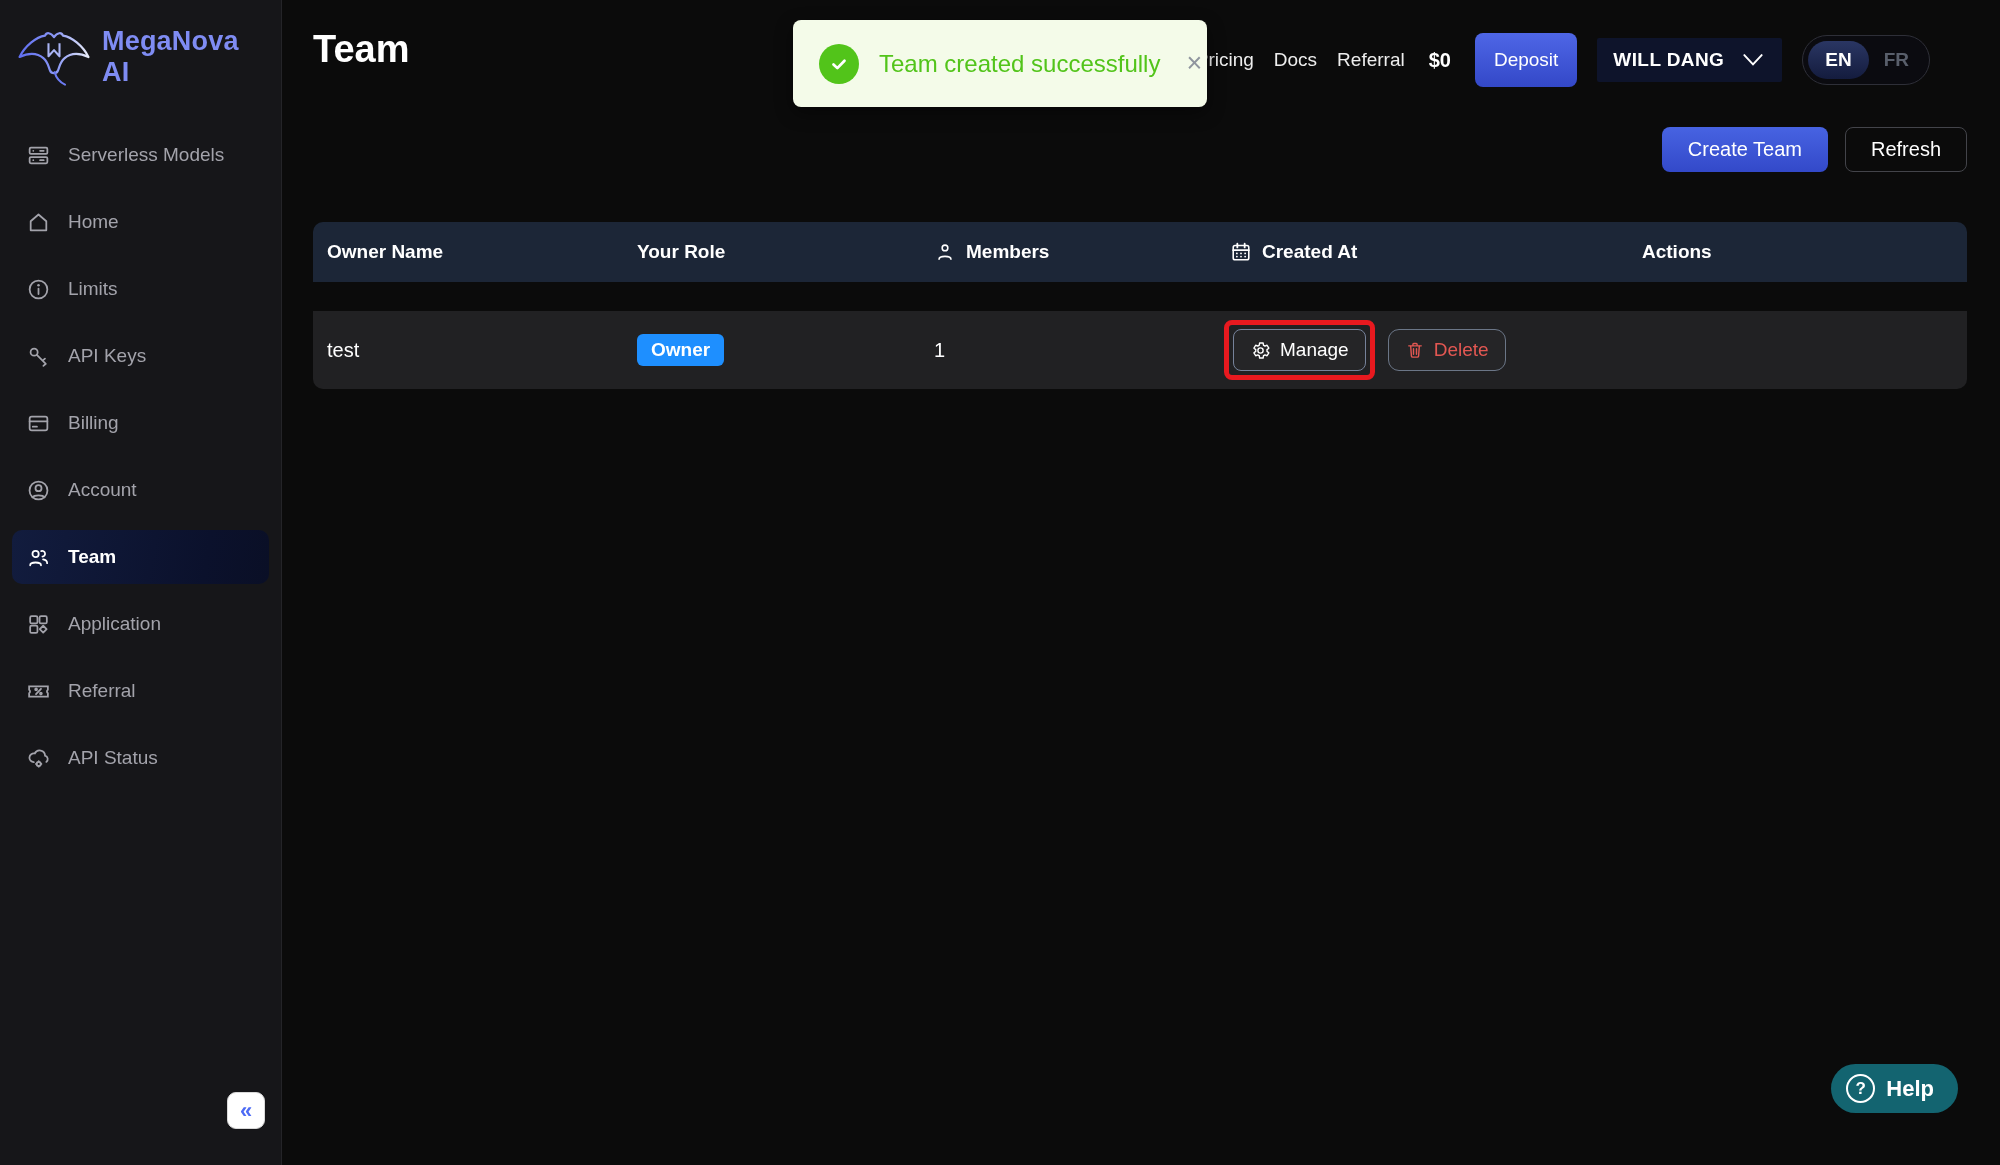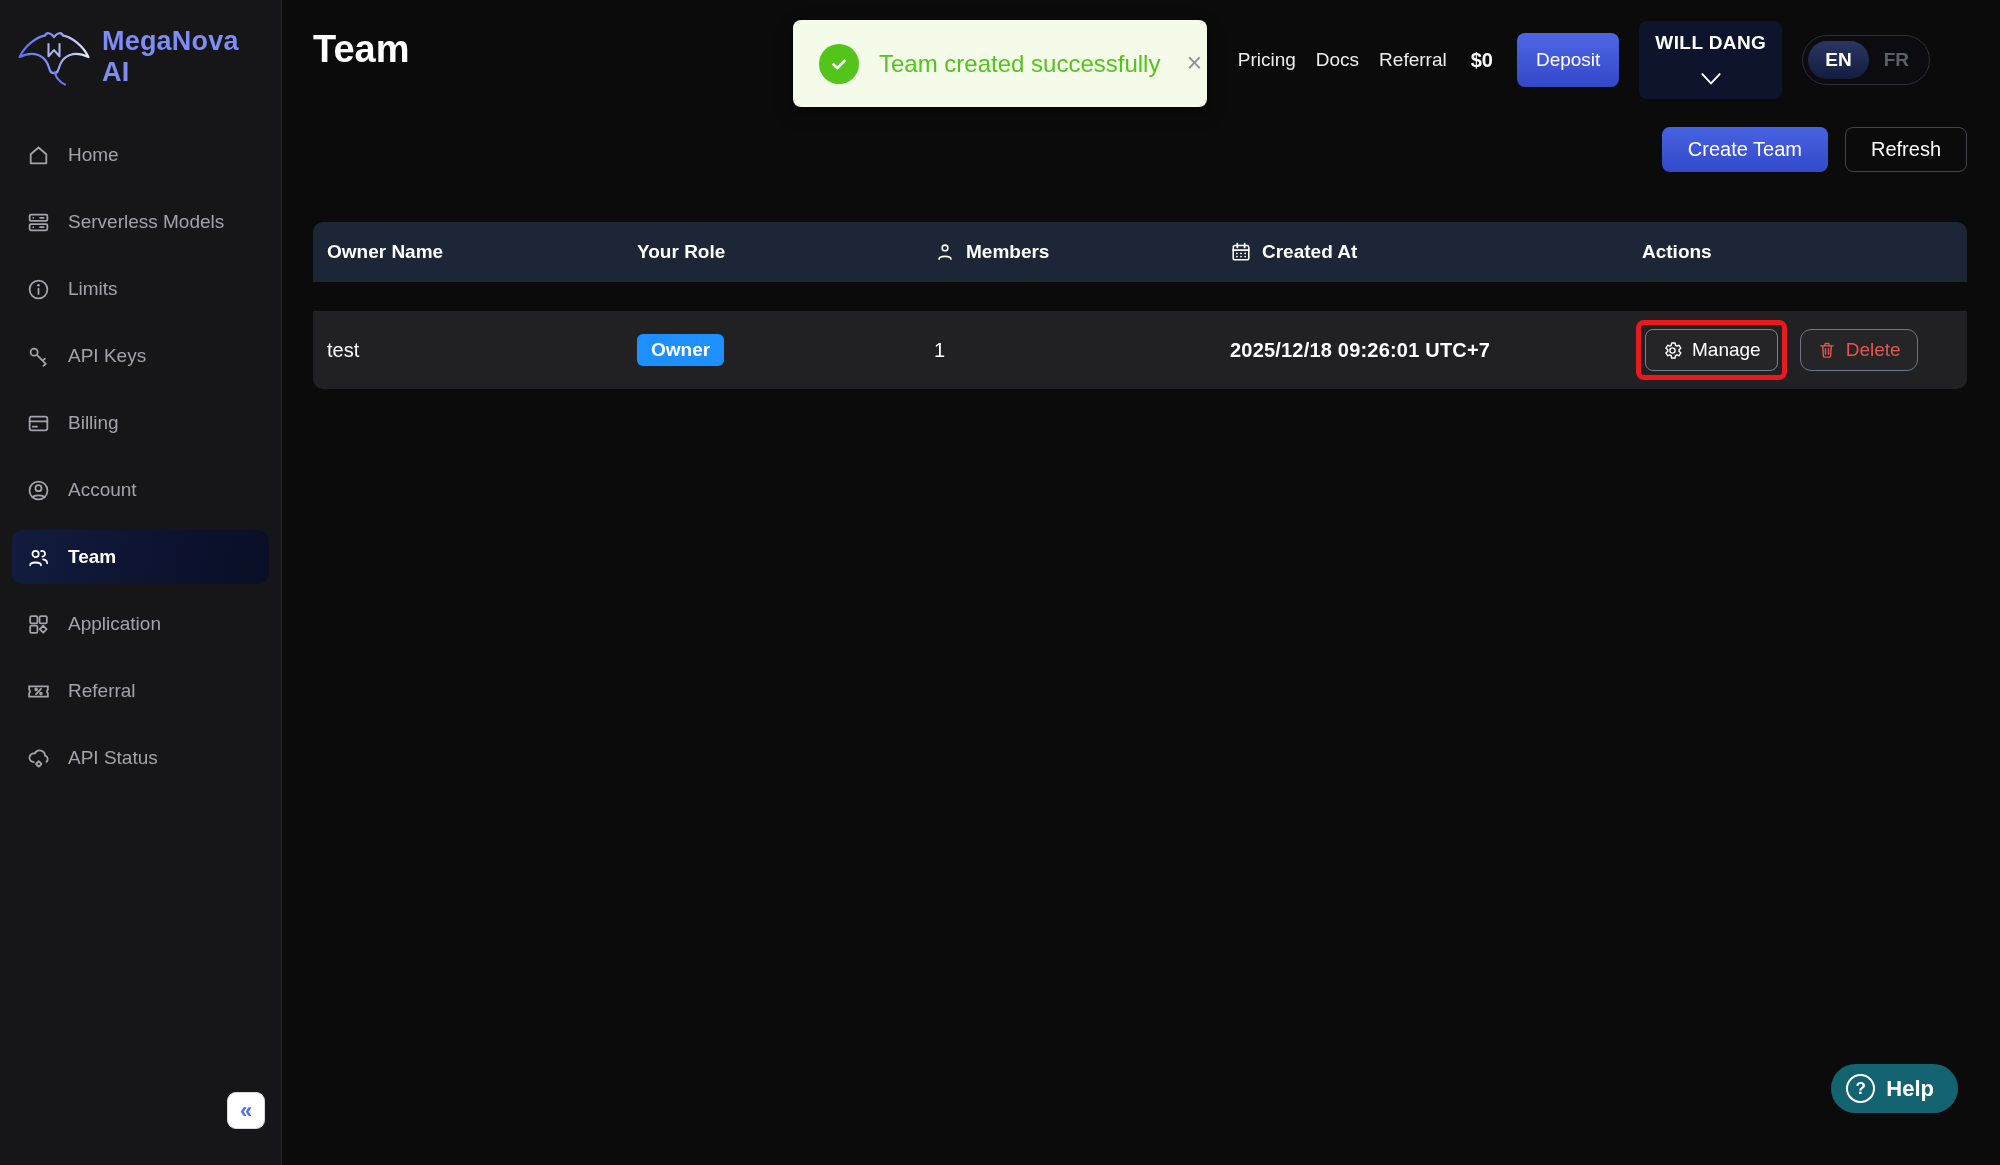--- a/index.html
+++ b/index.html
@@ -66,22 +66,22 @@
   }
   .topnav-link { font-size:19px; font-weight:500; color:#eeeeee; cursor:pointer; }
   .balance { font-size:20px; font-weight:700; padding:0 4px; }
   .deposit-btn {
     background:linear-gradient(180deg,#4e66e6 0%,#3348c8 100%);
     border:none; border-radius:8px; padding:16px 19px;
     font-size:19px; font-weight:500; color:#fff; cursor:pointer;
     font-family:inherit;
   }
   .user-pill {
-    background:#0e142b; border-radius:8px; padding:11px 16px;
-    display:flex; align-items:center; gap:16px; cursor:pointer;flex-direction:column;
+    background:#0e142b; border-radius:2px; padding:11px 16px;
+    display:flex; align-items:center; gap:16px; cursor:pointer;
   }
   .user-name { font-size:19px; font-weight:700; letter-spacing:.4px; }
   .lang-toggle {
     display:flex; align-items:center; background:#0b0b10;
     border:1.5px solid #2e2f38; border-radius:999px; padding:5px;
   }
   .lang-en {
     background:linear-gradient(180deg,#2a3663 0%,#141c3e 100%);
     border-radius:999px; padding:8px 17px; font-size:19px; font-weight:700;
     color:#fff; cursor:pointer;
@@ -164,35 +164,35 @@
         <path d="M56 67 C58 75 63 81 71 85" stroke="#6c7bf2" stroke-width="3" stroke-linecap="round"></path>
         <path d="M47 25 V44 L55 35 L63 44 V25" stroke="#aab4f4" stroke-width="3" fill="none" stroke-linejoin="round"></path>
       </svg>
     </span>
     <span class="logo-text">MegaNova AI</span>
   </div>
 
   <nav class="nav">
     <div class="nav-item">
       <span>
-        <svg width="25" height="25" viewBox="0 0 24 24" fill="none" stroke="currentColor" stroke-width="1.7" stroke-linejoin="round">
-            <path d="M4.5 10.8 L12 4.3 L19.5 10.8 V19.5 H4.5 Z"></path>
-          </svg>
-      </span>
-      <span>Home</span>
-    </div>
-    <div class="nav-item">
-      <span>
         <svg width="25" height="25" viewBox="0 0 24 24" fill="none" stroke="currentColor" stroke-width="1.7">
             <rect x="3.5" y="4.5" width="17" height="6" rx="1.2"></rect>
             <rect x="3.5" y="13.5" width="17" height="6" rx="1.2"></rect>
             <path d="M7 7.5 h.01 M7 16.5 h.01 M13.5 7.5 h3.5 M13.5 16.5 h3.5" stroke-linecap="round"></path>
           </svg>
       </span>
       <span>Serverless Models</span>
+    </div>
+    <div class="nav-item">
+      <span>
+        <svg width="25" height="25" viewBox="0 0 24 24" fill="none" stroke="currentColor" stroke-width="1.7" stroke-linejoin="round">
+            <path d="M4.5 10.8 L12 4.3 L19.5 10.8 V19.5 H4.5 Z"></path>
+          </svg>
+      </span>
+      <span>Home</span>
     </div>
     <div class="nav-item">
       <span>
         <svg width="25" height="25" viewBox="0 0 24 24" fill="none" stroke="currentColor" stroke-width="1.7">
             <circle cx="12" cy="12" r="8.5"></circle>
             <path d="M12 11.2 V16.4" stroke-linecap="round"></path>
             <path d="M12 7.8 h.01" stroke-linecap="round" stroke-width="2.4"></path>
           </svg>
       </span>
       <span>Limits</span>
@@ -342,21 +342,20 @@
         <span>Actions</span>
       </div>
     </div>
 
     <div class="trow">
       <div class="td">test</div>
       <div class="td">
         <span class="role-badge">Owner</span>
       </div>
       <div class="td">1</div>
-      <div class="td date-cell">2025/12/18 09:26:01 UTC+7</div>
       <div class="td actions-cell">
         <span class="highlight-box">
           <button class="btn-manage">
             <span>
               <svg width="21" height="21" viewBox="0 0 24 24" fill="none" stroke="#ffffff" stroke-width="1.6" stroke-linejoin="round">
                   <path d="M19.4 13a7.8 7.8 0 0 0 0-2l2.1-1.6-2-3.4-2.4 1a7.7 7.7 0 0 0-1.7-1L15 3.4h-4l-.4 2.6a7.7 7.7 0 0 0-1.7 1l-2.4-1-2 3.4L6.6 11a7.8 7.8 0 0 0 0 2l-2.1 1.6 2 3.4 2.4-1a7.7 7.7 0 0 0 1.7 1l.4 2.6h4l.4-2.6a7.7 7.7 0 0 0 1.7-1l2.4 1 2-3.4z"></path>
                   <circle cx="12" cy="12" r="3"></circle>
                 </svg>
             </span>
             <span>Manage</span>

